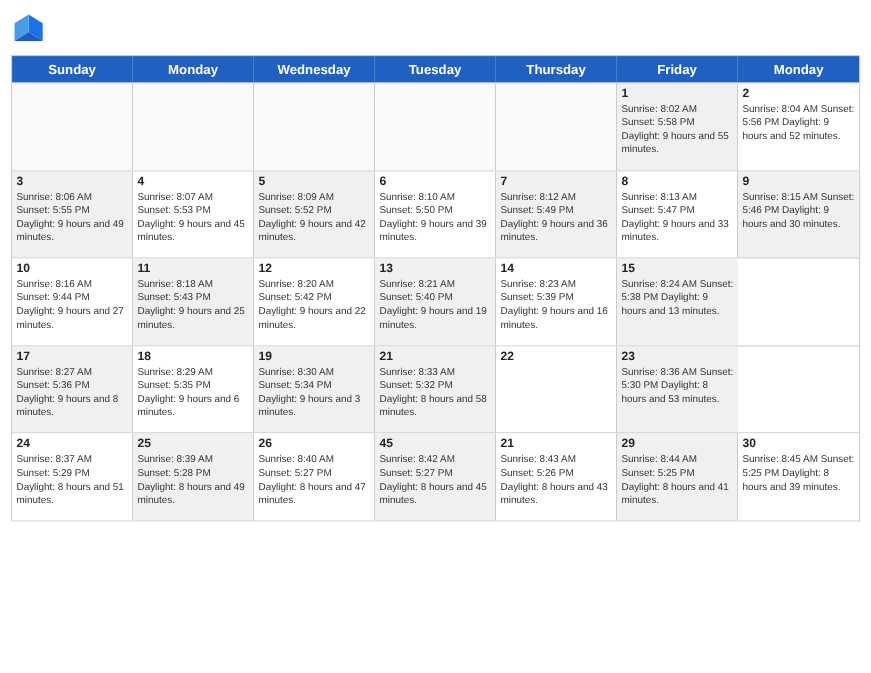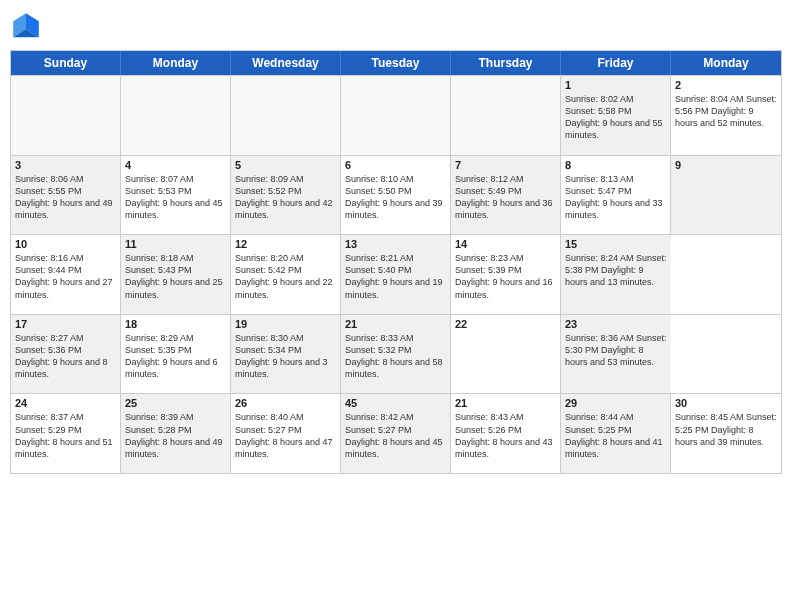--- a/index.html
+++ b/index.html
@@ -192,20 +192,23 @@
 Daylight: 9 hours and 36 minutes.</div>
           </div>
           <div class="cal-cell">
             <div class="day-num">8</div>
             <div class="cell-info">Sunrise: 8:13 AM
 Sunset: 5:47 PM
 Daylight: 9 hours and 33 minutes.</div>
           </div>
           <div class="cal-cell shaded">
             <div class="day-num">9</div>
+            <div class="cell-info">Sunrise: 8:15 AM
+Sunset: 5:46 PM
+Daylight: 9 hours and 30 minutes.</div>
           </div>
         </div>
         <div class="cal-row">
           <div class="cal-cell">
             <div class="day-num">10</div>
             <div class="cell-info">Sunrise: 8:16 AM
 Sunset: 9:44 PM
 Daylight: 9 hours and 27 minutes.</div>
           </div>
           <div class="cal-cell shaded">

